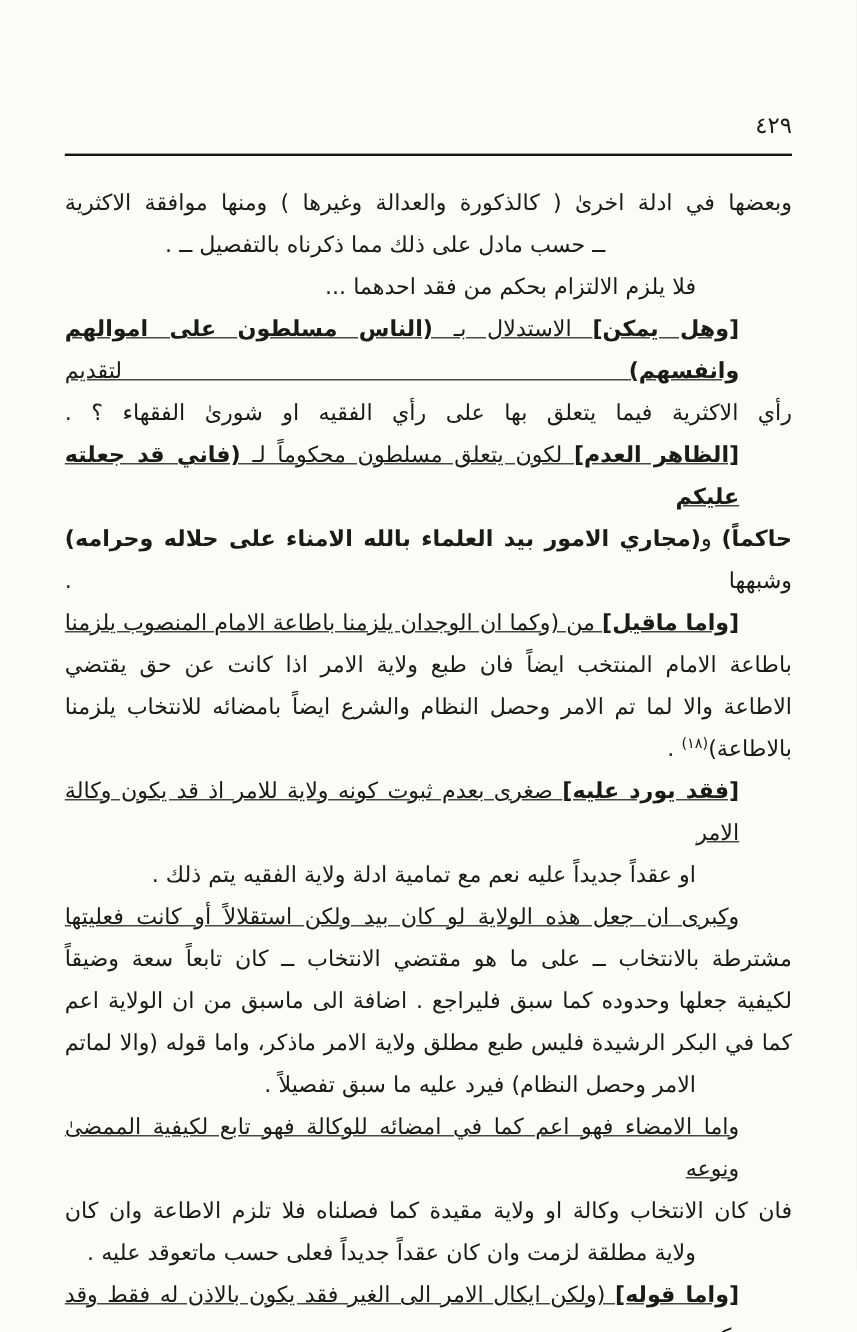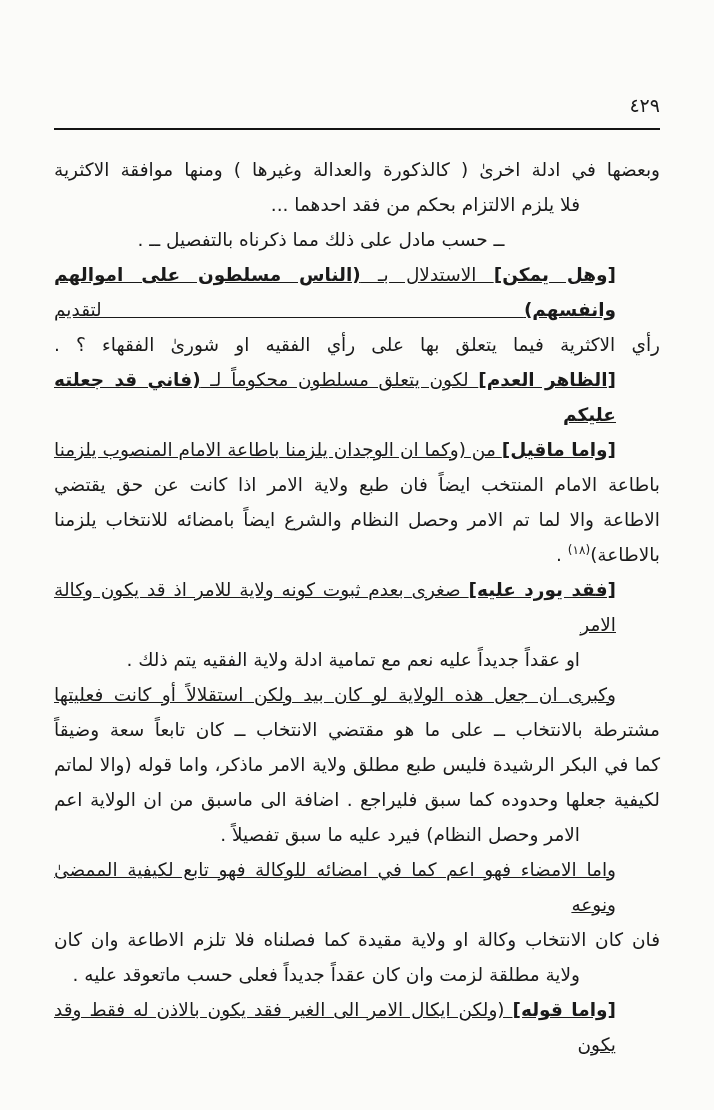--- a/index.html
+++ b/index.html
@@ -83,35 +83,36 @@
 <div class="page" style="background: rgb(251, 251, 249); color: rgb(26, 26, 26);">
 
   <div class="page-header">
     <div class="page-number">٤٢٩</div>
   </div>
 
   <div class="header-rule"></div>
 
   <main class="body-text">
       <div class="line justify"><span>وبعضها في ادلة اخرىٰ ( كالذكورة والعدالة وغيرها ) ومنها موافقة الاكثرية</span></div>
+      <div class="line center"><span>ــ حسب مادل على ذلك مما ذكرناه بالتفصيل ــ .</span></div>
       <div class="line short-indent"><span>فلا يلزم الالتزام بحكم من فقد احدهما ...</span></div>
-      <div class="line center"><span>ــ حسب مادل على ذلك مما ذكرناه بالتفصيل ــ .</span></div>
       <div class="line indent"><span class="bold">[وهل يمكن]</span><span> الاستدلال بـ </span><span class="bold">(الناس مسلطون على اموالهم وانفسهم)</span><span> لتقديم</span></div>
       <div class="line justify"><span>رأي الاكثرية فيما يتعلق بها على رأي الفقيه او شورىٰ الفقهاء ؟ .</span></div>
       <div class="line indent"><span class="bold">[الظاهر العدم]</span><span> لكون يتعلق مسلطون محكوماً لـ </span><span class="bold">(فاني قد جعلته عليكم</span></div>
+      <div class="line justify"><span class="bold">حاكماً)</span><span> و</span><span class="bold">(مجاري الامور بيد العلماء بالله الامناء على حلاله وحرامه)</span><span> وشبهها .</span></div>
       <div class="line indent"><span class="bold">[واما ماقيل]</span><span> من (وكما ان الوجدان يلزمنا باطاعة الامام المنصوب يلزمنا</span></div>
       <div class="line justify"><span>باطاعة الامام المنتخب ايضاً فان طبع ولاية الامر اذا كانت عن حق يقتضي</span></div>
       <div class="line justify"><span>الاطاعة والا لما تم الامر وحصل النظام والشرع ايضاً بامضائه للانتخاب يلزمنا</span></div>
       <div class="line short"><span>بالاطاعة)</span><sup>(١٨)</sup><span> .</span></div>
       <div class="line indent"><span class="bold">[فقد يورد عليه]</span><span> صغرى بعدم ثبوت كونه ولاية للامر اذ قد يكون وكالة الامر</span></div>
       <div class="line short-indent"><span>او عقداً جديداً عليه نعم مع تمامية ادلة ولاية الفقيه يتم ذلك .</span></div>
       <div class="line indent"><span>وكبرى ان جعل هذه الولاية لو كان بيد ولكن استقلالاً أو كانت فعليتها</span></div>
       <div class="line justify"><span>مشترطة بالانتخاب ــ على ما هو مقتضي الانتخاب ــ كان تابعاً سعة وضيقاً</span></div>
+      <div class="line justify"><span>لكيفية جعلها وحدوده كما سبق فليراجع . اضافة الى ماسبق من ان الولاية اعم</span></div>
       <div class="line justify"><span>كما في البكر الرشيدة فليس طبع مطلق ولاية الامر ماذكر، واما قوله (والا لماتم</span></div>
-      <div class="line justify"><span>لكيفية جعلها وحدوده كما سبق فليراجع . اضافة الى ماسبق من ان الولاية اعم</span></div>
       <div class="line short-indent"><span>الامر وحصل النظام) فيرد عليه ما سبق تفصيلاً .</span></div>
       <div class="line indent"><span>واما الامضاء فهو اعم كما في امضائه للوكالة فهو تابع لكيفية الممضىٰ ونوعه</span></div>
       <div class="line justify"><span>فان كان الانتخاب وكالة او ولاية مقيدة كما فصلناه فلا تلزم الاطاعة وان كان</span></div>
       <div class="line short-indent"><span>ولاية مطلقة لزمت وان كان عقداً جديداً فعلى حسب ماتعوقد عليه .</span></div>
       <div class="line indent"><span class="bold">[واما قوله]</span><span> (ولكن ايكال الامر الى الغير فقد يكون بالاذن له فقط وقد يكون</span></div>
     </main>
 
 </div>
 
 </body></html>

